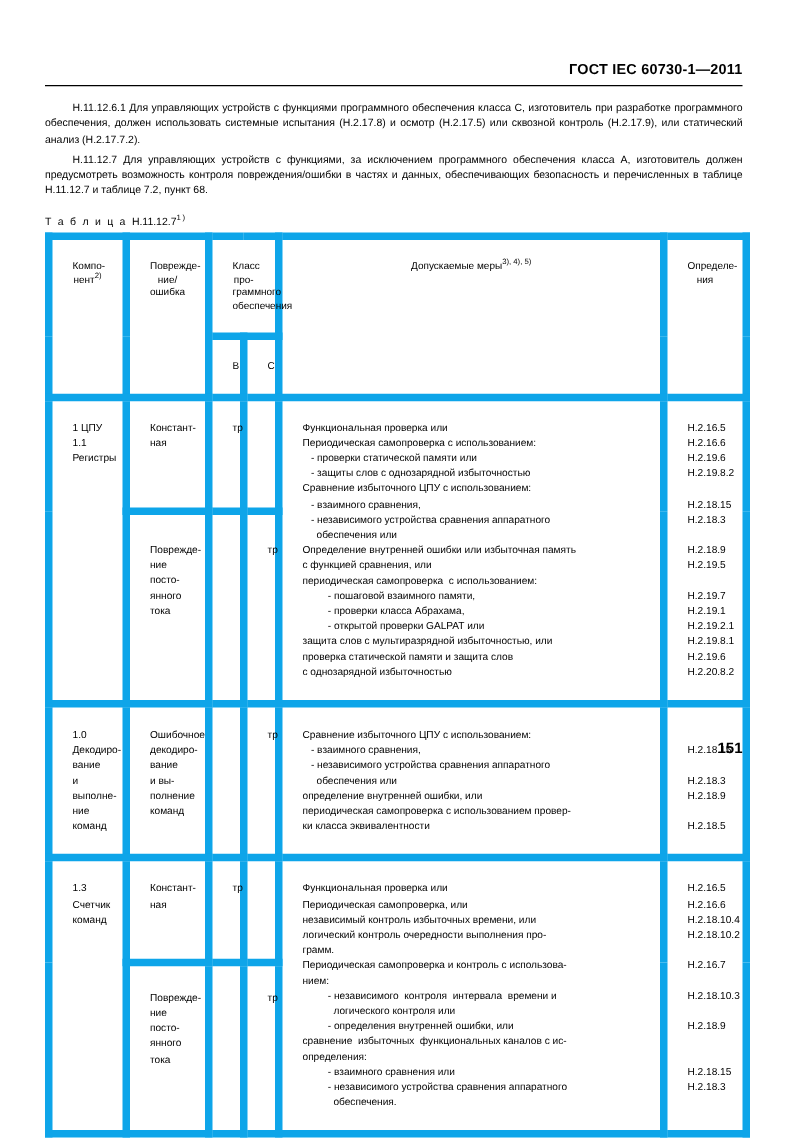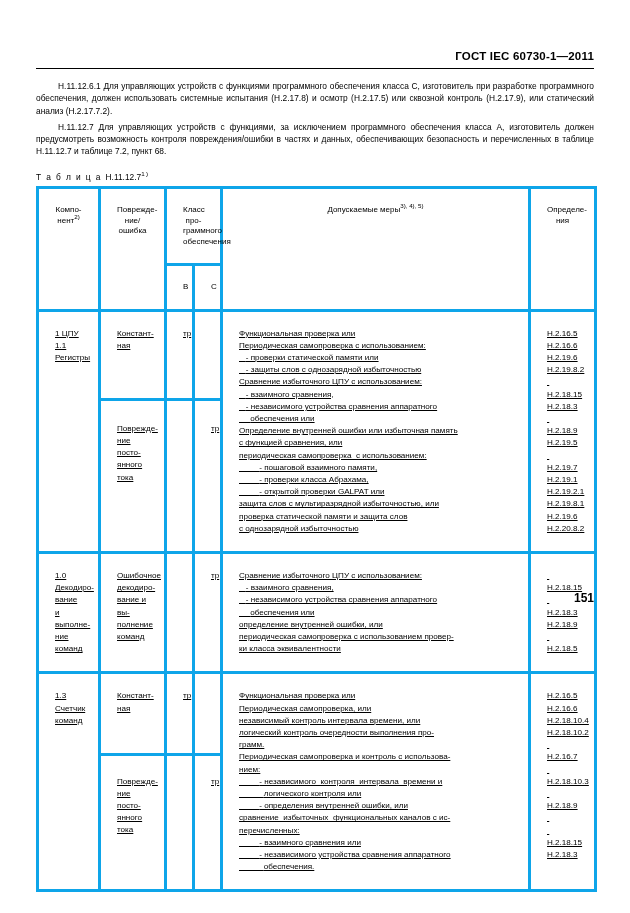--- a/index.html
+++ b/index.html
@@ -65,37 +65,36 @@
 
   table.main {
     position: absolute;
     left: 36px;
     top: 186px;
     width: 558px;
     border-collapse: collapse;
     table-layout: fixed;
   }
   table.main td, table.main th {
-    border: 3px solid #0ea5e9;
+    border: 6px solid #0ea5e9;
     vertical-align: top;
     padding: 16px;
     font-weight: normal;
   }
   .hc {
     text-align: center;
     font-size: 8px;
     line-height: 10.5px;
     padding: 5px 2px;
     vertical-align: middle;
   }
   .cellpad {
     padding: 7px 5px 9px 6px;
     font-size: 8.1px;
     line-height: 12.2px;
-    text-decoration: underline;
   }
   .cellpad.center { text-align: center; }
   .measures div, .det div, .comp div, .fault div {
     white-space: pre-wrap;
   }
   .blank { height: 12.2px; }
   .det { font-size: 8.1px; line-height: 12.2px; }
   .pagenum {
     position: absolute;
     right: 36px;
@@ -262,30 +261,30 @@
           </td>
         <td class="cellpad fault">
             <div style="white-space:pre-line">Констант-
 ная</div>
           </td>
         <td class="cellpad center tp-cell">тр</td>
         <td class="cellpad center tp-cell"></td>
         <td class="cellpad measures" rowspan="2">
           <div>Функциональная проверка или</div>
           <div>Периодическая самопроверка, или</div>
-          <div>независимый контроль интервала времени, или</div>
+          <div>независимый контроль избыточных времени, или</div>
           <div>логический контроль очередности выполнения про-</div>
           <div>грамм.</div>
           <div>Периодическая самопроверка и контроль с использова-</div>
           <div>нием:</div>
           <div>         - независимого  контроля  интервала  времени и</div>
           <div>           логического контроля или</div>
           <div>         - определения внутренней ошибки, или</div>
           <div>сравнение  избыточных  функциональных каналов с ис-</div>
-          <div>перечисленных:</div>
+          <div>определения:</div>
           <div>         - взаимного сравнения или</div>
           <div>         - независимого устройства сравнения аппаратного</div>
           <div>           обеспечения.</div>
         </td>
         <td class="cellpad det" rowspan="2">
           <div>H.2.16.5</div>
           <div>H.2.16.6</div>
           <div>H.2.18.10.4</div>
           <div>H.2.18.10.2</div>
           <div class="blank">&nbsp;</div>

